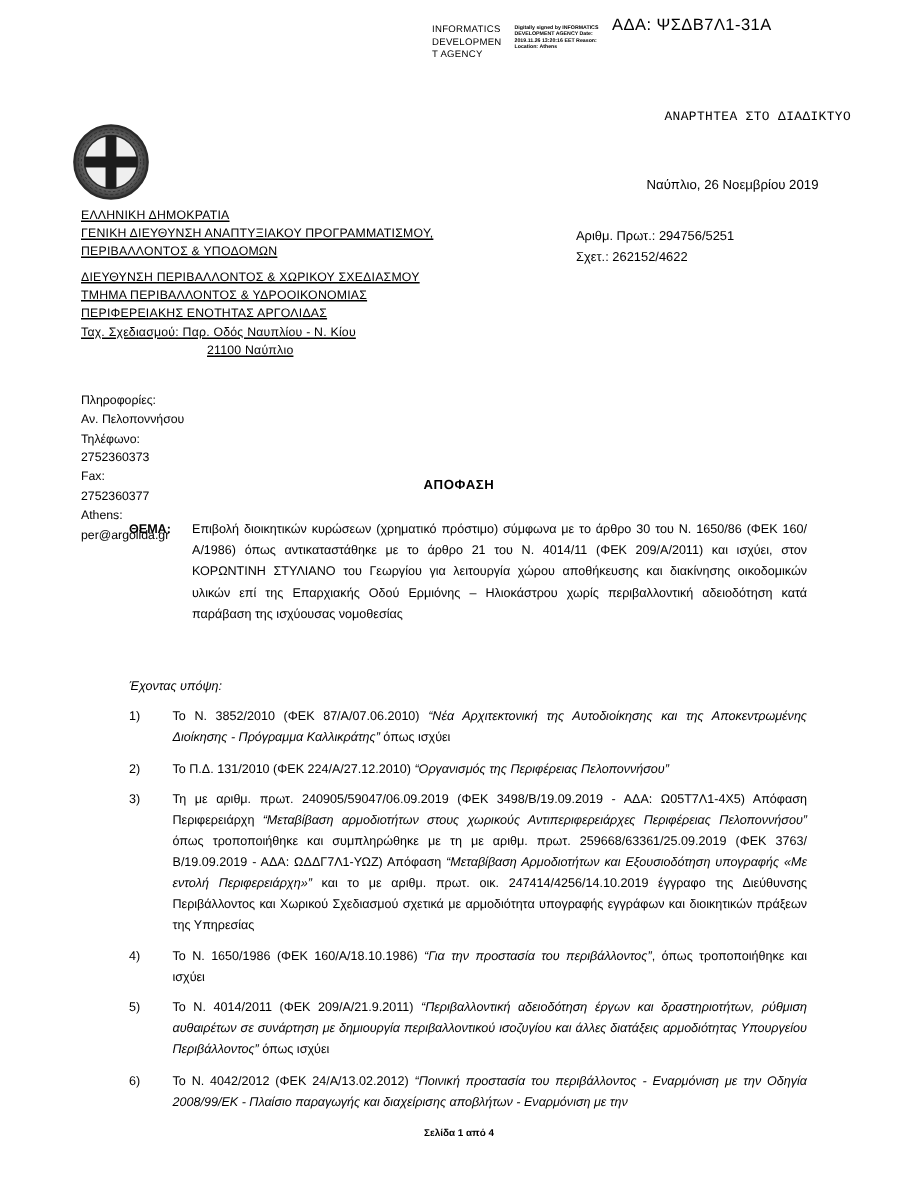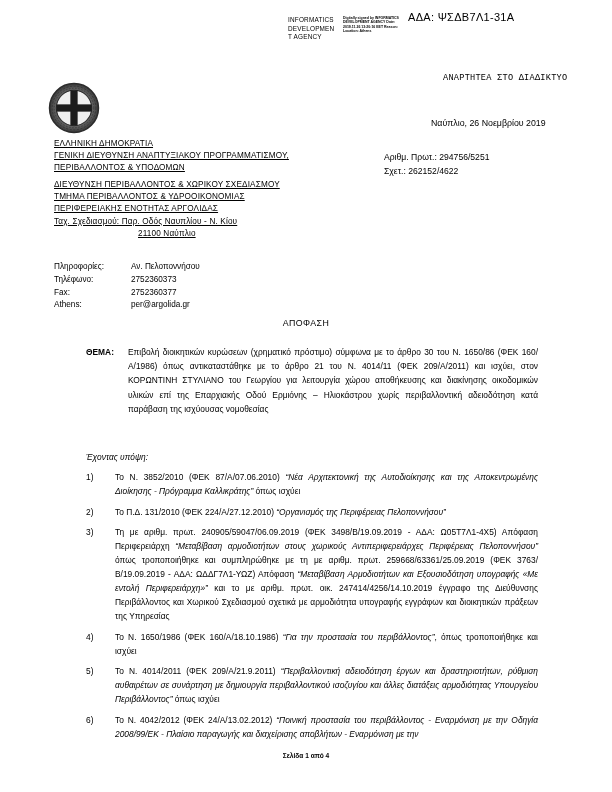--- a/index.html
+++ b/index.html
@@ -121,34 +121,34 @@
 
   
   .contact {
     position: absolute;
     left: 54px;
     top: 261px;
     font-family: "Liberation Sans", sans-serif;
     font-size: 8.2px;
     line-height: 12.8px;
   }
-  .contact .row { display: flex; }
+  .contact .row { display: flex; flex-direction: column; }
   .contact .k { width: 77px; }
   .contact .v { }
 
   
   .apofasi {
     position: absolute;
     left: 0;
     top: 318px;
     width: 612px;
     text-align: center;
     font-family: "Liberation Sans", sans-serif;
     font-size: 8.8px;
-    font-weight: normal;
+    font-weight: bold;
     letter-spacing: 0.4px;
   }
 
   
   .thema {
     position: absolute;
     left: 86px;
     top: 345px;
     width: 452px;
     font-family: "Liberation Sans", sans-serif;

